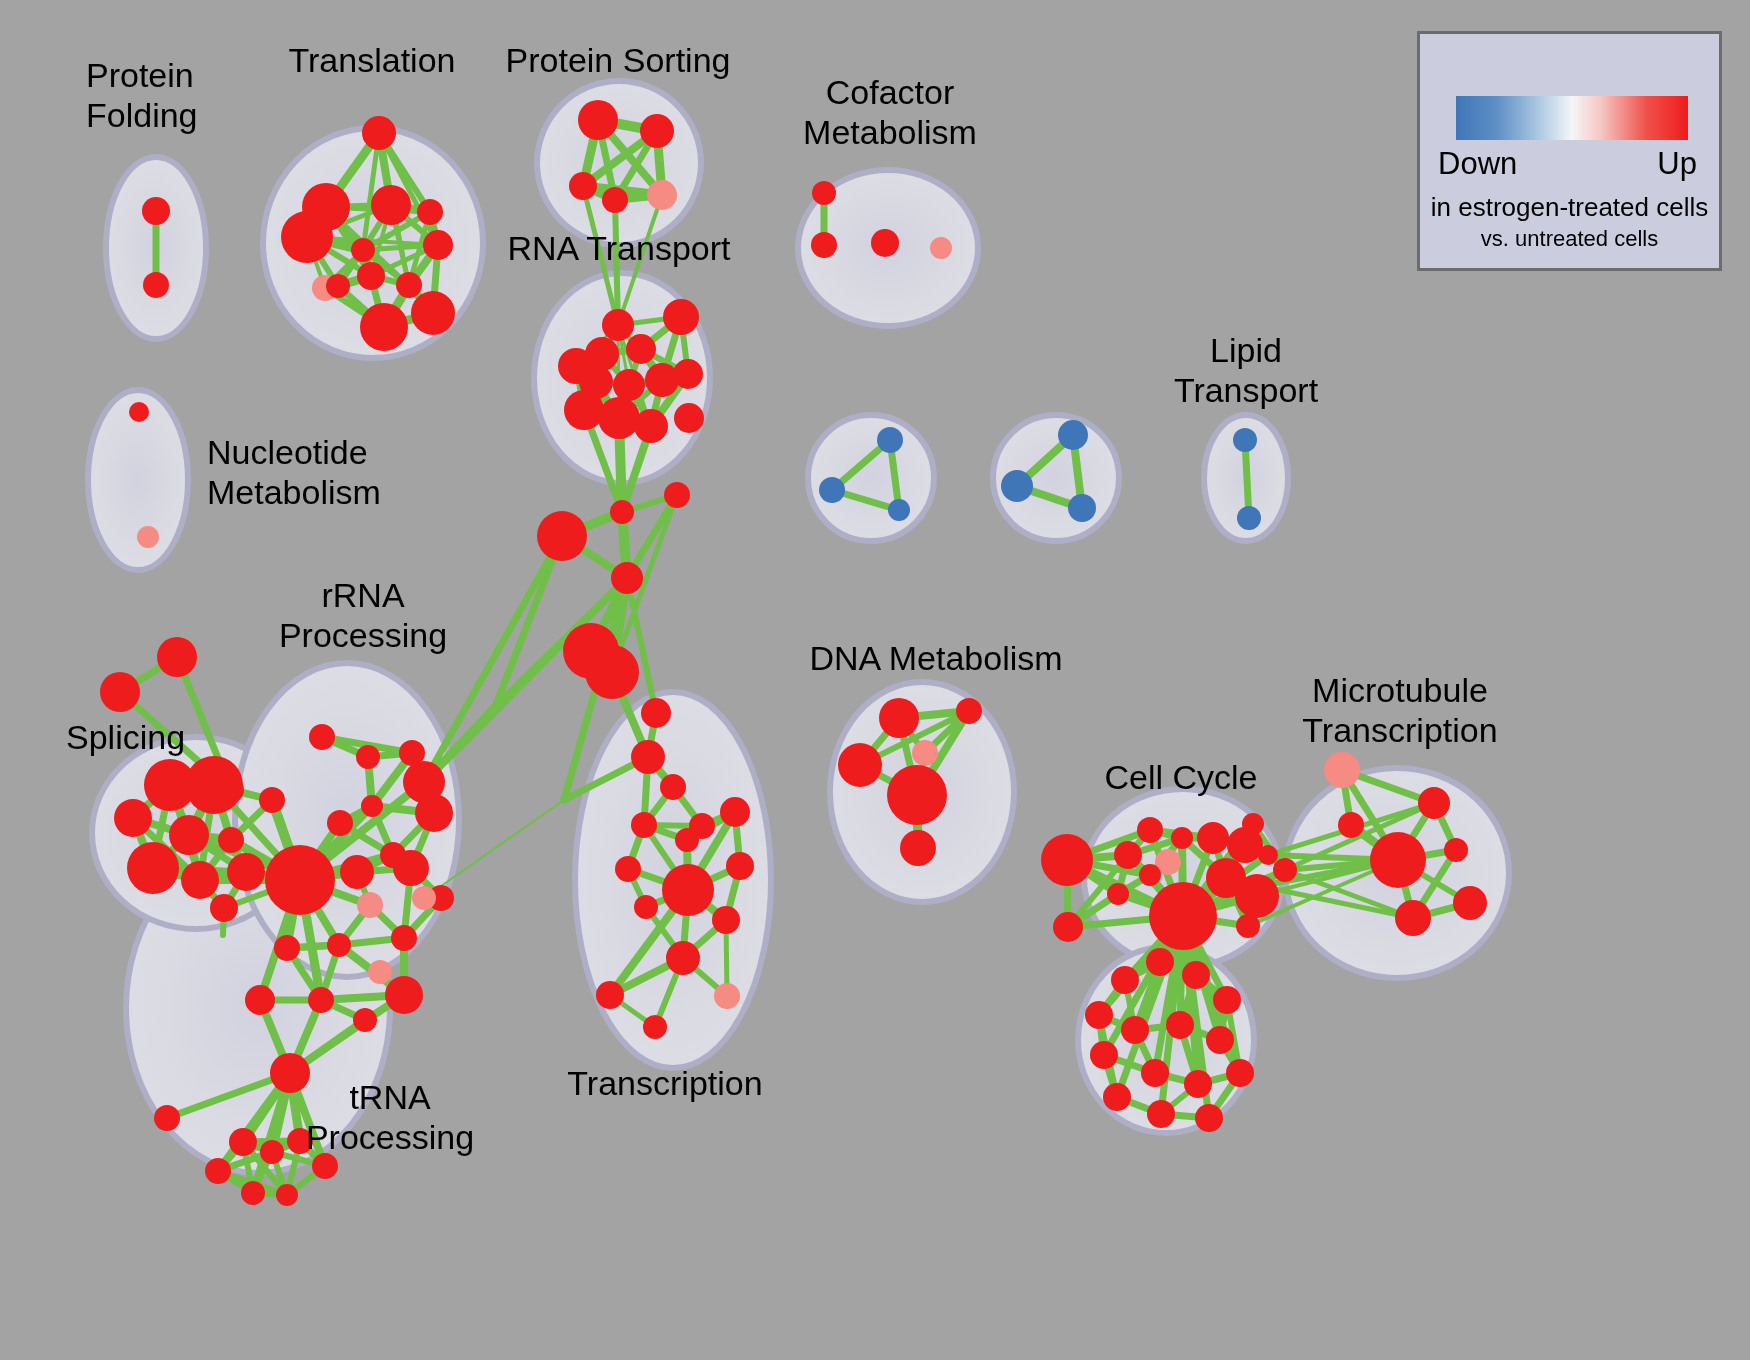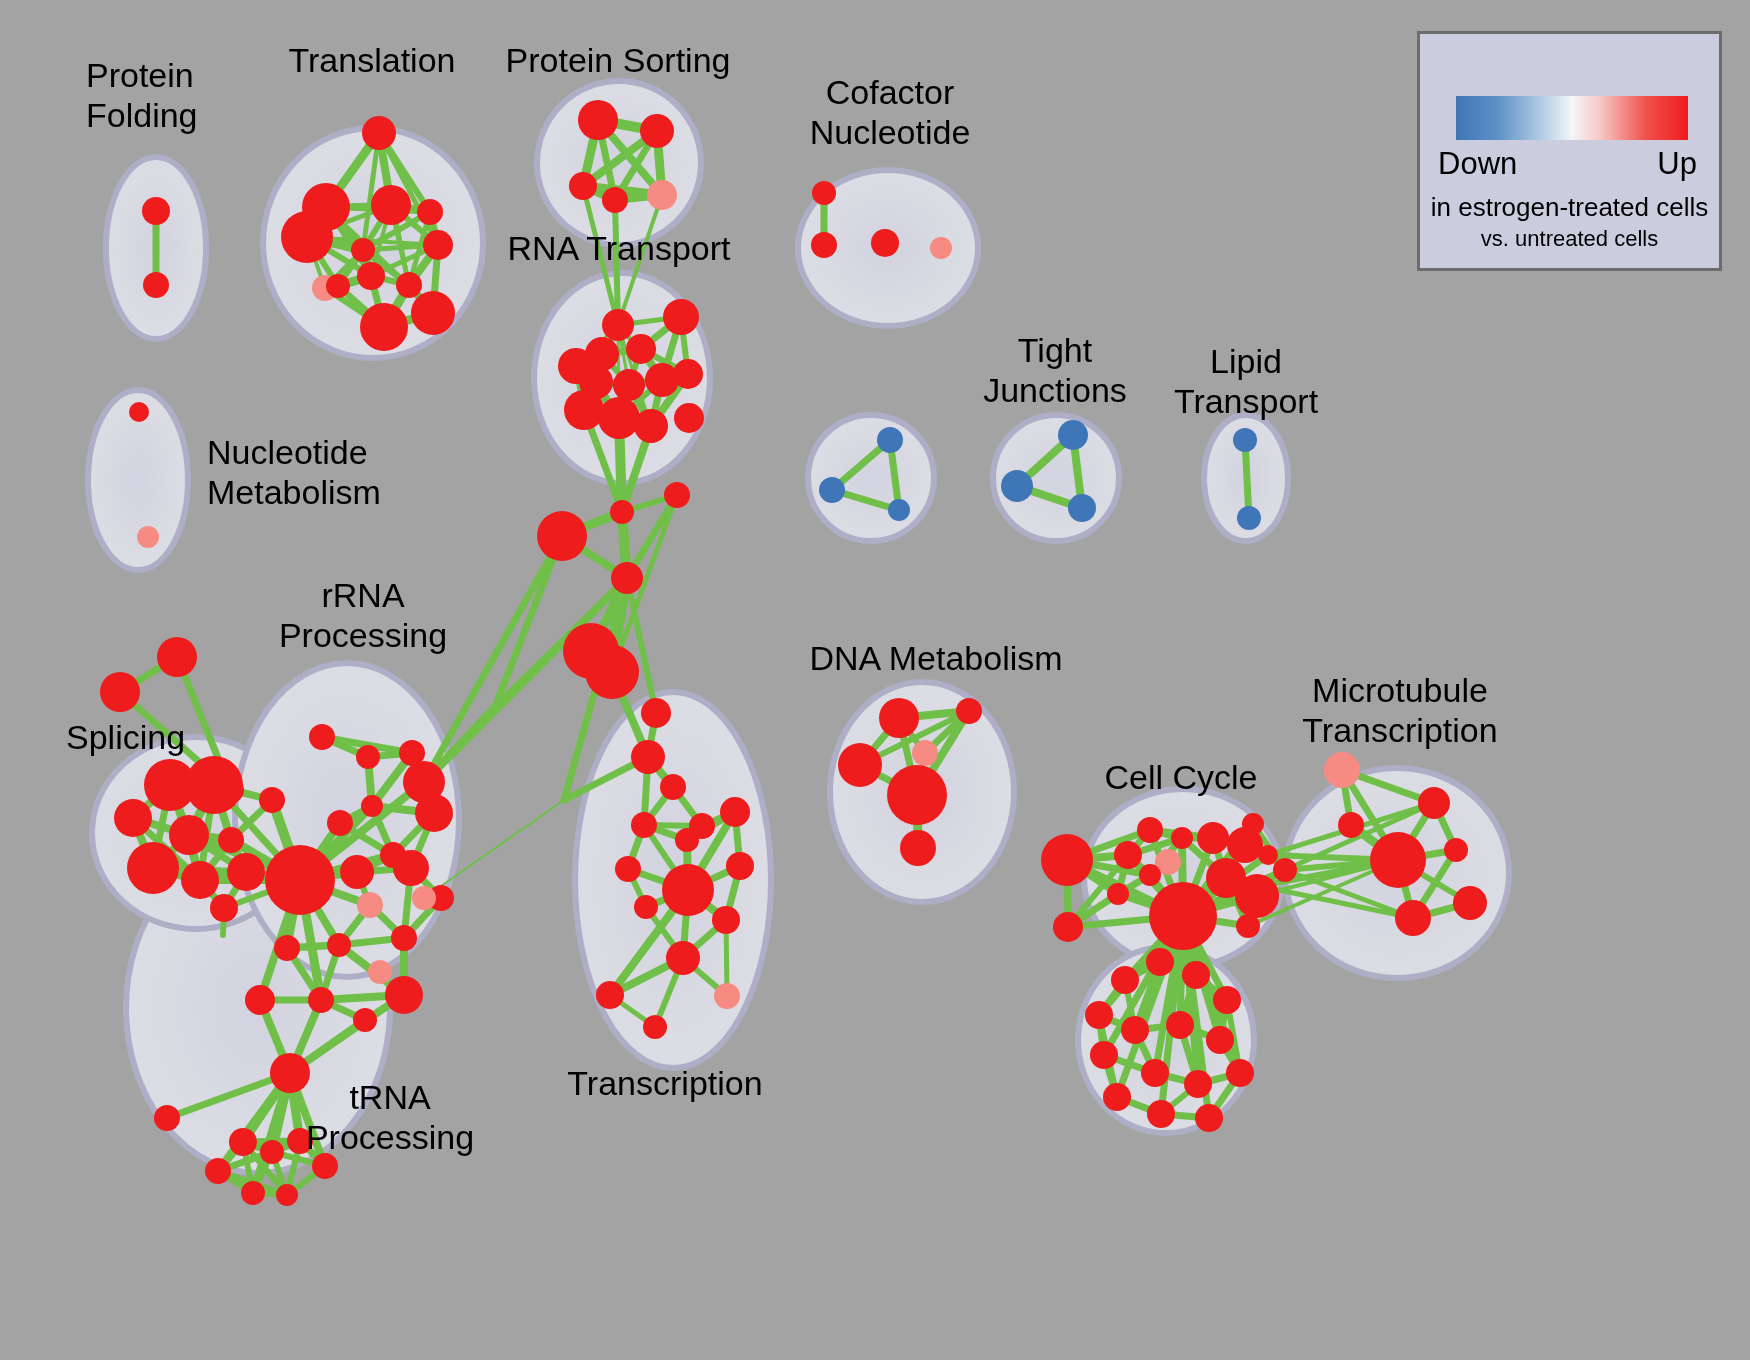--- a/index.html
+++ b/index.html
@@ -690,26 +690,24 @@
       <circle class="n" cx="1209" cy="1118" r="14"></circle>
     </g>
   </svg>
 
   <div class="lbl l" style="left:86px;  top:55px;">Protein
 Folding</div>
   <div class="lbl c" style="left:372px; top:40px;">Translation</div>
   <div class="lbl c" style="left:618px; top:40px;">Protein Sorting</div>
   <div class="lbl c" style="left:619px; top:228px;">RNA Transport</div>
   <div class="lbl c" style="left:890px; top:72px;">Cofactor
-Nucleotide</div>
+Metabolism</div>
   <div class="lbl l" style="left:207px; top:432px;">Nucleotide
 Metabolism</div>
-  <div class="lbl c" style="left:1055px;top:330px;">Tight
-Junctions</div>
-  <div class="lbl c" style="left:1246px;top:330px;margin-top:11px;">Lipid
+  <div class="lbl c" style="left:1246px;top:330px;">Lipid
 Transport</div>
   <div class="lbl c" style="left:363px; top:575px;">rRNA
 Processing</div>
   <div class="lbl l" style="left:66px;  top:717px;">Splicing</div>
   <div class="lbl c" style="left:390px; top:1077px;">tRNA
 Processing</div>
   <div class="lbl c" style="left:665px; top:1063px;">Transcription</div>
   <div class="lbl c" style="left:936px; top:638px;">DNA Metabolism</div>
   <div class="lbl c" style="left:1181px;top:757px;">Cell Cycle</div>
   <div class="lbl c" style="left:1400px;top:670px;">Microtubule

